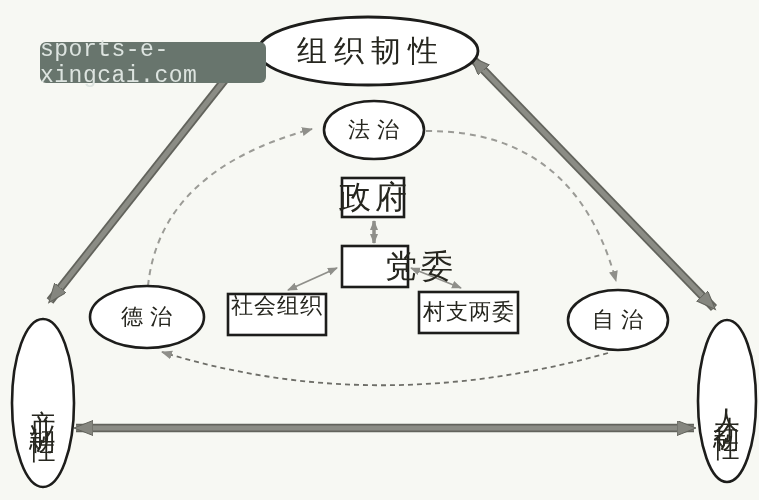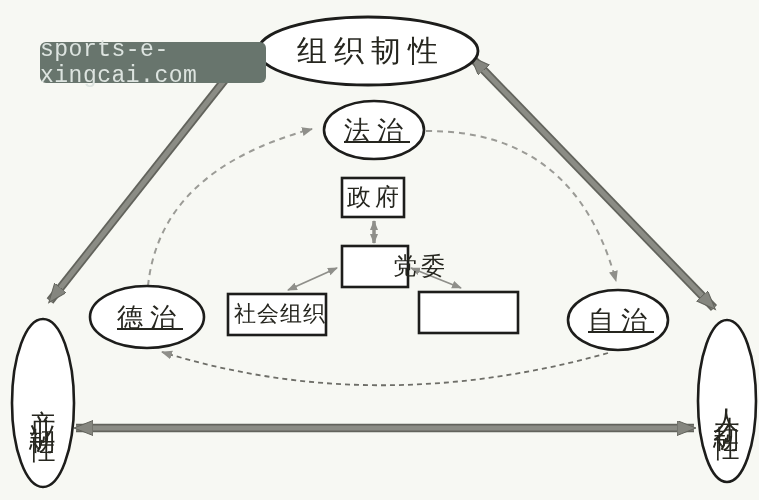--- a/index.html
+++ b/index.html
@@ -14,22 +14,22 @@
   .lbl{
     position:absolute;
     transform:translate(-50%,-50%);
     color:#26261f;
     white-space:nowrap;
     text-align:center;
     line-height:1;
     user-select:none;
   }
   .lbl.big{font-size:30px;letter-spacing:7px;}
-  .lbl.mid{font-size:26px;letter-spacing:7px;text-decoration:underline;}
-  .lbl.box{font-size:24px;letter-spacing:4px;}
+  .lbl.mid{font-size:22px;letter-spacing:7px;}
+  .lbl.box{font-size:32px;letter-spacing:4px;}
   .lbl.boxsmall{font-size:22px;letter-spacing:1px;}
   .lbl.vert{
     writing-mode:vertical-rl;
     font-size:26px;
     letter-spacing:9px;
     line-height:1;
   }
   .watermark{
     position:absolute;
     left:40px;top:42px;
@@ -94,21 +94,22 @@
     <rect x="228" y="294" width="98" height="41" fill="#ffffff" stroke="#1d1d1b" stroke-width="2.6"></rect>
     <rect x="419" y="292" width="99" height="41" fill="#ffffff" stroke="#1d1d1b" stroke-width="2.6"></rect>
   </svg>
 
   <div class="lbl big" style="left:371px;top:51px;">组织韧性</div>
   <div class="lbl mid" style="left:377px;top:130px;">法治</div>
   <div class="lbl mid" style="left:621px;top:320px;">自治</div>
   <div class="lbl mid" style="left:150px;top:317px;">德治</div>
   <div class="lbl box" style="left:375px;top:197px;">政府</div>
   <div class="lbl box" style="left:377px;top:266px;margin-left:44px;">党委</div>
-  <div class="lbl boxsmall" style="left:277px;top:314px;padding-left:6px;">社会组织</div>
+  <div class="lbl boxsmall" style="left:277px;top:306px;">社会组织</div>
+  <div class="lbl boxsmall" style="left:469px;top:312px;">村支两委</div>
   <div class="lbl vert" style="left:43px;top:407px;">产业韧性</div>
   <div class="lbl vert" style="left:727px;top:405px;">人才韧性</div>
 
   <div class="watermark">
     <span>sports-e-xingcai.com</span>
   </div>
 
 </div>
 
 </body></html>

